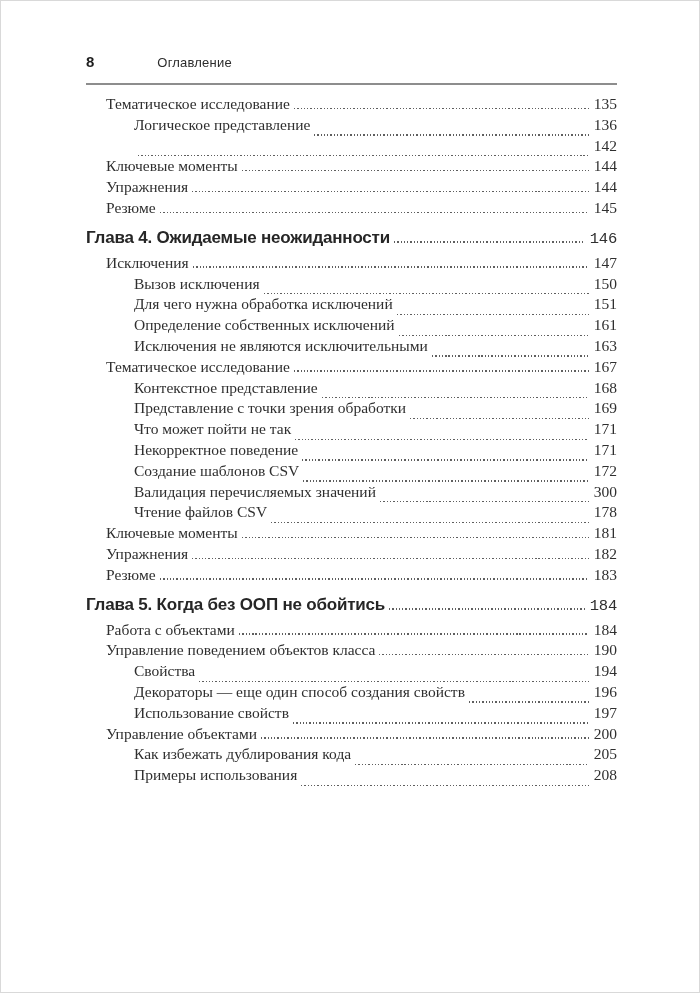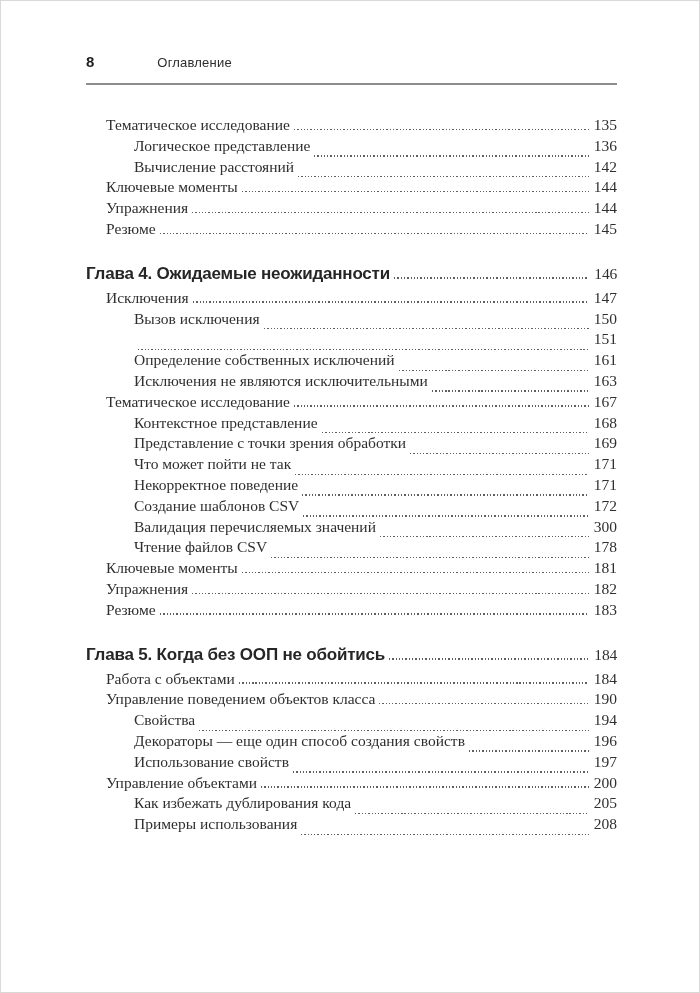--- a/index.html
+++ b/index.html
@@ -32,22 +32,22 @@
   .header .running-title {
     font-size: 13px;
     color: #2c2c2c;
     letter-spacing: 0.2px;
     margin-left: 40px;
   }
   .header-rule {
     height: 2px;
     background: #8d8d8d;
   }
-  .toc { padding-top: 30px; }
-  .toc-section + .toc-section { margin-top: 21px; }
+  .toc { padding-top: 9px; }
+  .toc-section + .toc-section { margin-top: 6px; }
   .row {
     display: flex;
     align-items: baseline;
     line-height: 20.8px;
     font-size: 15.5px;
   }
   .row .t { white-space: nowrap; }
   .row .p { white-space: nowrap; margin-left: 2px; }
   .leader {
     flex: 1 1 auto;
@@ -66,21 +66,21 @@
   .row.chapter {
     font-family: "Liberation Sans", "DejaVu Sans", sans-serif;
     font-weight: 700;
     font-size: 17px;
     letter-spacing: -0.2px;
     line-height: 26px;
     margin-bottom: 1px;
     color: #262626;
   }
   .row.chapter .p {
-    font-family: Liberation Serif, serif;
+    font-family: Liberation Mono, monospace;
     font-weight: 400;
     font-size: 15.5px;
     color: #2f2f2f;
   }
 </style>
 </head>
 <body>
 
 <div class="page">
   <div class="header">
@@ -94,21 +94,20 @@
           <span class="t">Тематическое исследование</span>
           <span class="leader"></span>
           <span class="p">135</span>
         </div>
         <div class="row lvl2">
           <span class="t">Логическое представление</span>
           <span class="leader"></span>
           <span class="p">136</span>
         </div>
         <div class="row lvl2">
-          <span class="t">Вычисление расстояний</span>
           <span class="leader"></span>
           <span class="p">142</span>
         </div>
         <div class="row lvl1">
           <span class="t">Ключевые моменты</span>
           <span class="leader"></span>
           <span class="p">144</span>
         </div>
         <div class="row lvl1">
           <span class="t">Упражнения</span>
@@ -131,20 +130,21 @@
           <span class="t">Исключения</span>
           <span class="leader"></span>
           <span class="p">147</span>
         </div>
         <div class="row lvl2">
           <span class="t">Вызов исключения</span>
           <span class="leader"></span>
           <span class="p">150</span>
         </div>
         <div class="row lvl2">
+          <span class="t">Для чего нужна обработка исключений</span>
           <span class="leader"></span>
           <span class="p">151</span>
         </div>
         <div class="row lvl2">
           <span class="t">Определение собственных исключений</span>
           <span class="leader"></span>
           <span class="p">161</span>
         </div>
         <div class="row lvl2">
           <span class="t">Исключения не являются исключительными</span>

